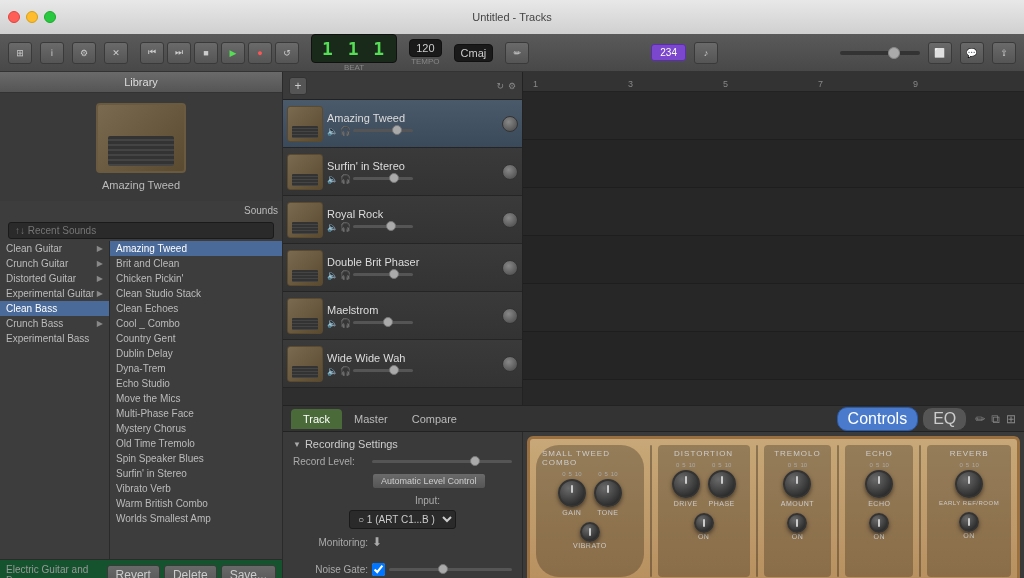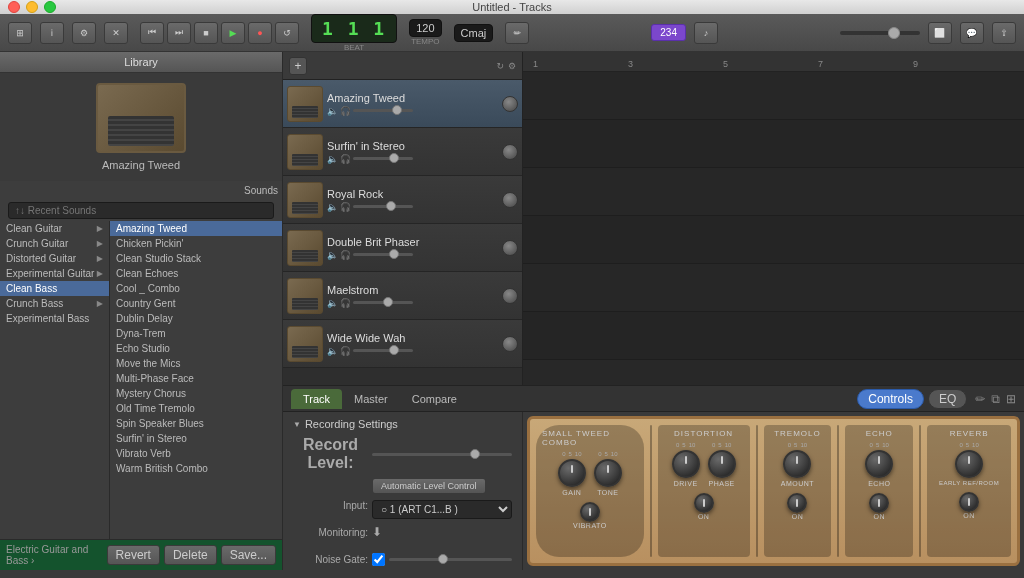--- a/index.html
+++ b/index.html
@@ -9,21 +9,21 @@
       background: #3a3a3a;
       width: 1024px;
       height: 578px;
       overflow: hidden;
       color: #ddd;
     }
 
     
     .titlebar {
       background: linear-gradient(to bottom, #e8e8e8, #d0d0d0);
-      height: 14px;
+      height: 34px;
       display: flex;
       align-items: center;
       padding: 0 8px;
       gap: 6px;
       position: relative;
     }
     .traffic-light { width: 12px; height: 12px; border-radius: 50%; }
     .tl-red { background: #ff5f57; border: 1px solid #e0443e; }
     .tl-yellow { background: #febc2e; border: 1px solid #d4a017; }
     .tl-green { background: #28c840; border: 1px solid #1aab29; }
@@ -435,21 +435,21 @@
     .controls-eq-tabs {
       display: flex;
       gap: 4px;
       margin-left: auto;
     }
     .ctrl-tab {
       background: #555;
       border: 1px solid #333;
       border-radius: 10px;
       padding: 2px 10px;
-      font-size: 12px;
+      font-size: 16px;
       cursor: pointer;
       color: #ccc;
     }
     .ctrl-tab.active {
       background: #4a7acc;
       border-color: #2a5aaa;
       color: #fff;
     }
     .edit-icons {
       display: flex;
@@ -483,26 +483,25 @@
       gap: 4px;
     }
     .section-triangle { color: #aaa; font-size: 8px; }
     .setting-row {
       display: flex;
       align-items: center;
       margin-bottom: 6px;
       gap: 4px;
     }
     .setting-label {
-      font-size: 16px;
+      font-size: 10px;
       color: #aaa;
       width: 75px;
-      text-align: center;
+      text-align: left;
       flex-shrink: 0;
-      font-weight: bold;
     }
     .setting-slider {
       flex: 1;
       height: 3px;
       background: #555;
       border-radius: 2px;
       position: relative;
     }
     .setting-slider-thumb {
       position: absolute;
@@ -519,22 +518,24 @@
       border: 1px solid #3a3a3a;
       border-radius: 3px;
       color: #ccc;
       padding: 2px 8px;
       font-size: 9px;
       cursor: pointer;
       margin-left: 79px;
     }
     .input-row {
       display: flex;
+      align-items: center;
       gap: 4px;
       margin-bottom: 6px;
+      flex-direction: column;
     }
     .input-label { font-size: 10px; color: #aaa; width: 75px; text-align: right; flex-shrink: 0; }
     .input-select {
       background: #2a2a2a;
       border: 1px solid #1a1a1a;
       border-radius: 3px;
       color: #ccc;
       font-size: 10px;
       padding: 2px 4px;
       flex: 1;
@@ -742,36 +743,38 @@
           <div class="category-item">
             <span>Crunch Bass</span>
             <span class="category-arrow">▶</span>
           </div>
           <div class="category-item">
             <span>Experimental Bass</span>
           </div>
         </div>
         <div class="categories-right">
           <div class="sound-item selected">Amazing Tweed</div>
+          <div class="sound-item">Brit and Clean</div>
           <div class="sound-item">Chicken Pickin'</div>
           <div class="sound-item">Clean Studio Stack</div>
           <div class="sound-item">Clean Echoes</div>
           <div class="sound-item">Cool _ Combo</div>
           <div class="sound-item">Country Gent</div>
           <div class="sound-item">Dublin Delay</div>
           <div class="sound-item">Dyna-Trem</div>
           <div class="sound-item">Echo Studio</div>
           <div class="sound-item">Move the Mics</div>
           <div class="sound-item">Multi-Phase Face</div>
           <div class="sound-item">Mystery Chorus</div>
           <div class="sound-item">Old Time Tremolo</div>
           <div class="sound-item">Spin Speaker Blues</div>
           <div class="sound-item">Surfin' in Stereo</div>
           <div class="sound-item">Vibrato Verb</div>
           <div class="sound-item">Warm British Combo</div>
+          <div class="sound-item">Worlds Smallest Amp</div>
         </div>
       </div>
 
       <div class="library-bottom">
         <div class="library-bottom-label">Electric Guitar and Bass ›</div>
         <button class="lib-btn">Revert</button>
         <button class="lib-btn">Delete</button>
         <button class="lib-btn">Save...</button>
       </div>
     </div>

